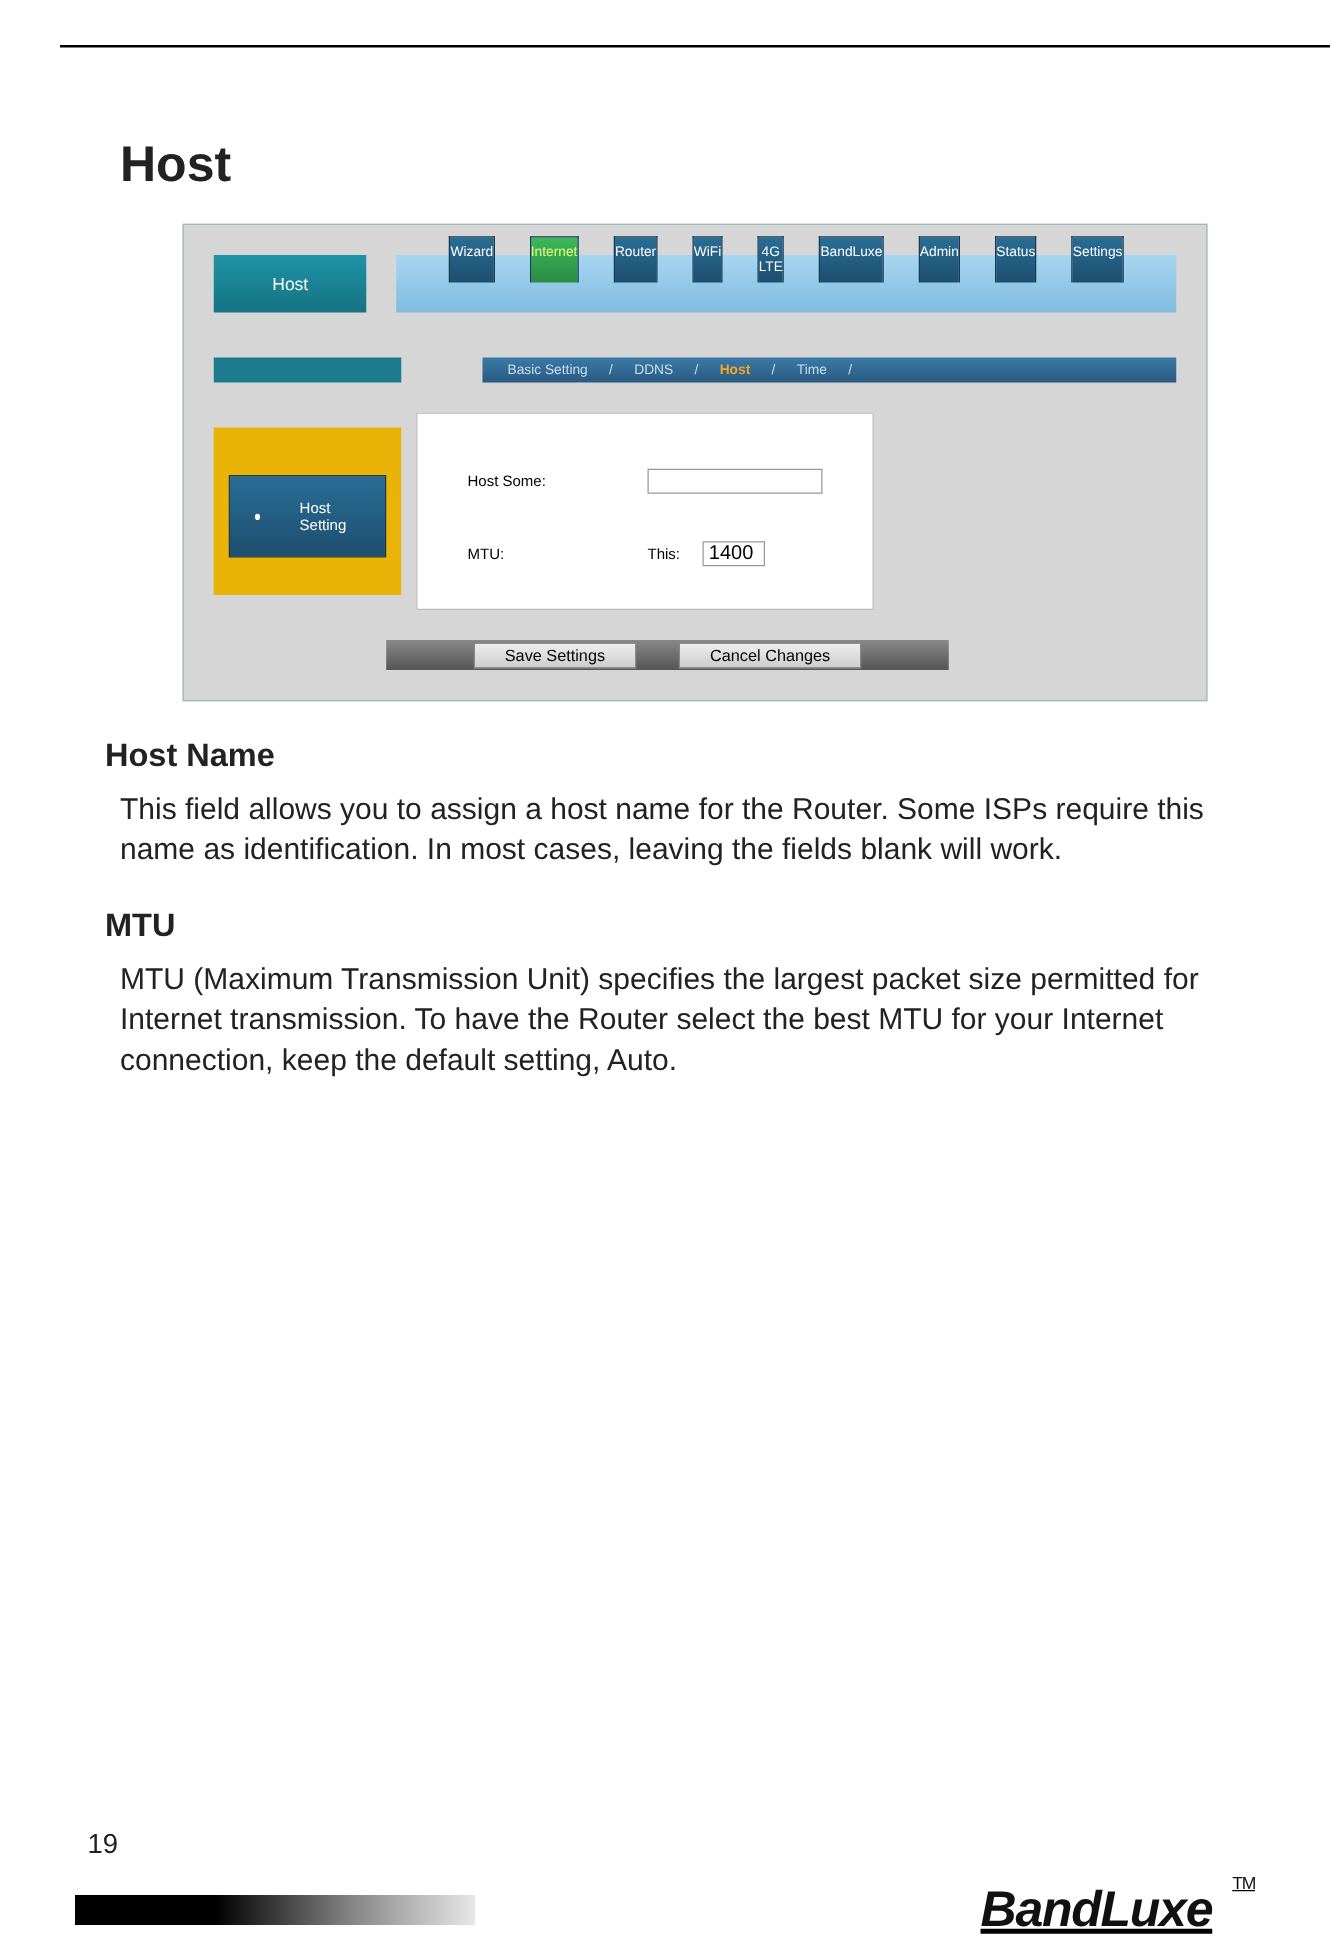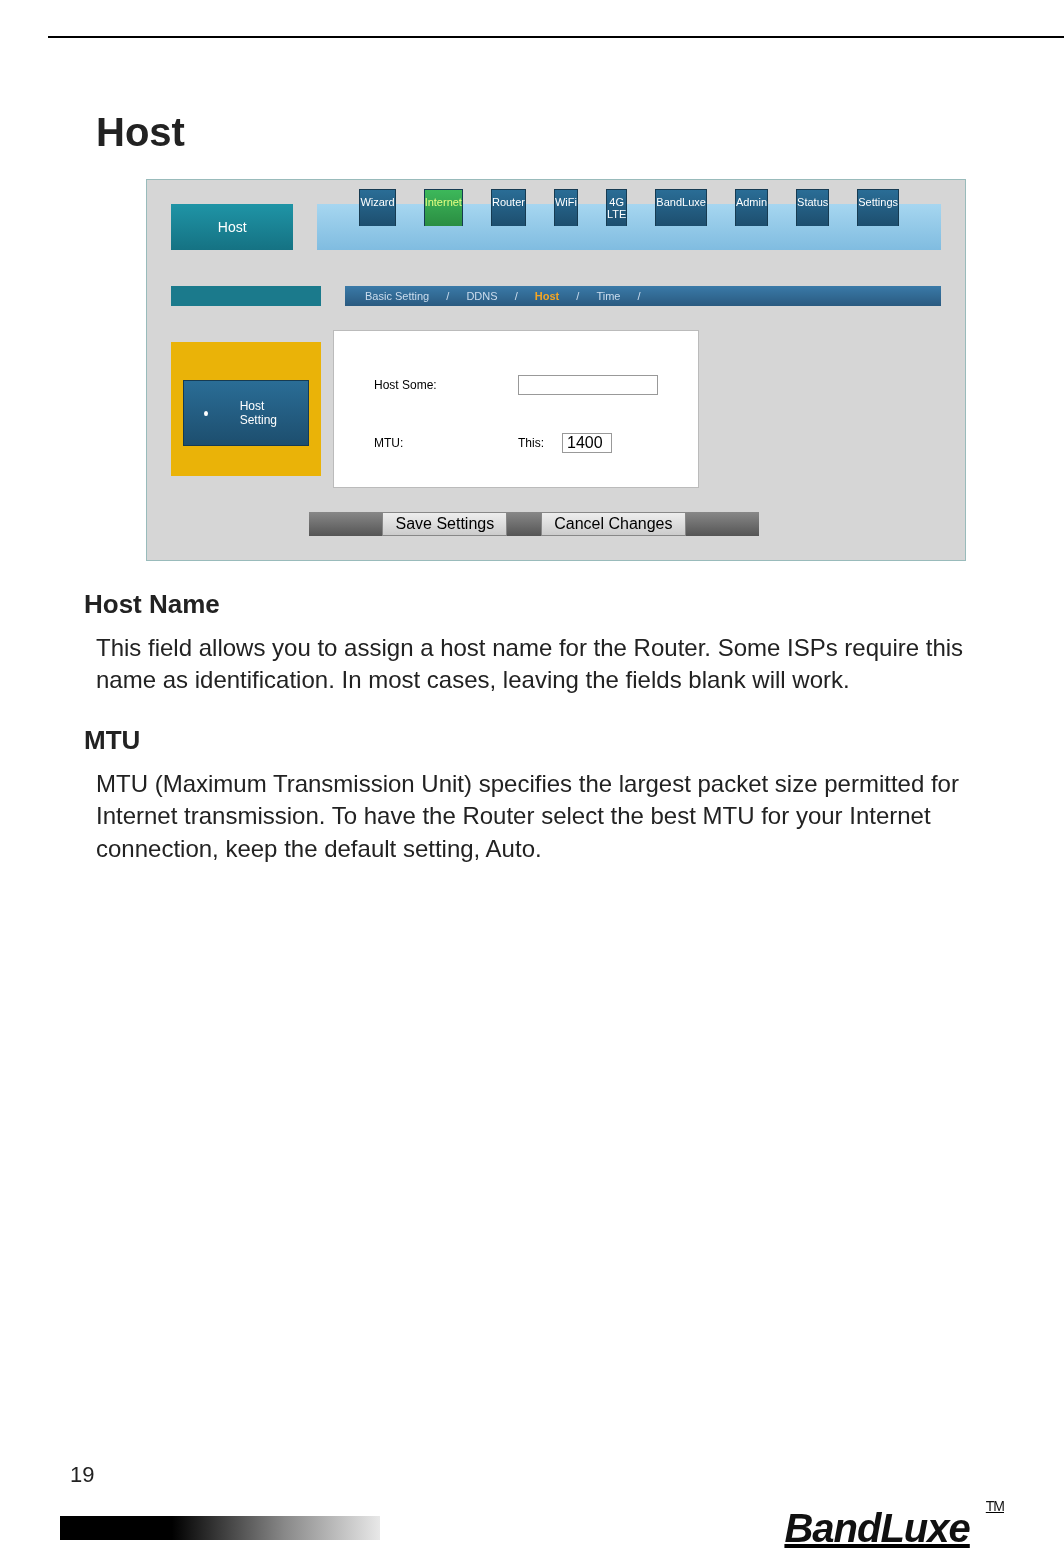--- a/index.html
+++ b/index.html
@@ -64,20 +64,21 @@
       border: 1px solid #163b52;
       border-bottom: none;
       cursor: pointer;
     }
     .tab.active {
       background: linear-gradient(#3db85a, #2a8d42);
       color: #e6ff80;
     }
     .subnav-wrap {
       display: flex;
+      gap: 41px;
     }
     .subnav-left {
       width: 150px;
       background: #1b7a8c;
     }
     .subnav {
       flex: 1;
       background: linear-gradient(#3a7aa8, #2a5a80);
       color: #cde;
       font-size: 11px;
@@ -140,22 +141,22 @@
       display: flex;
       align-items: center;
       justify-content: center;
       gap: 10px;
       margin-left: 150px;
       width: 450px;
     }
     .btn3d {
       background: linear-gradient(#eee, #ccc);
       border: 1px solid #888;
-      font-size: 16px;
-      padding: 2px 12px;
+      font-size: 13px;
+      padding: 2px 24px;
       cursor: pointer;
     }
     h2 {
       font-size: 26px;
       font-weight: bold;
       color: #222;
       margin: 28px 0 8px 0;
     }
     .body-text {
       font-size: 24px;

